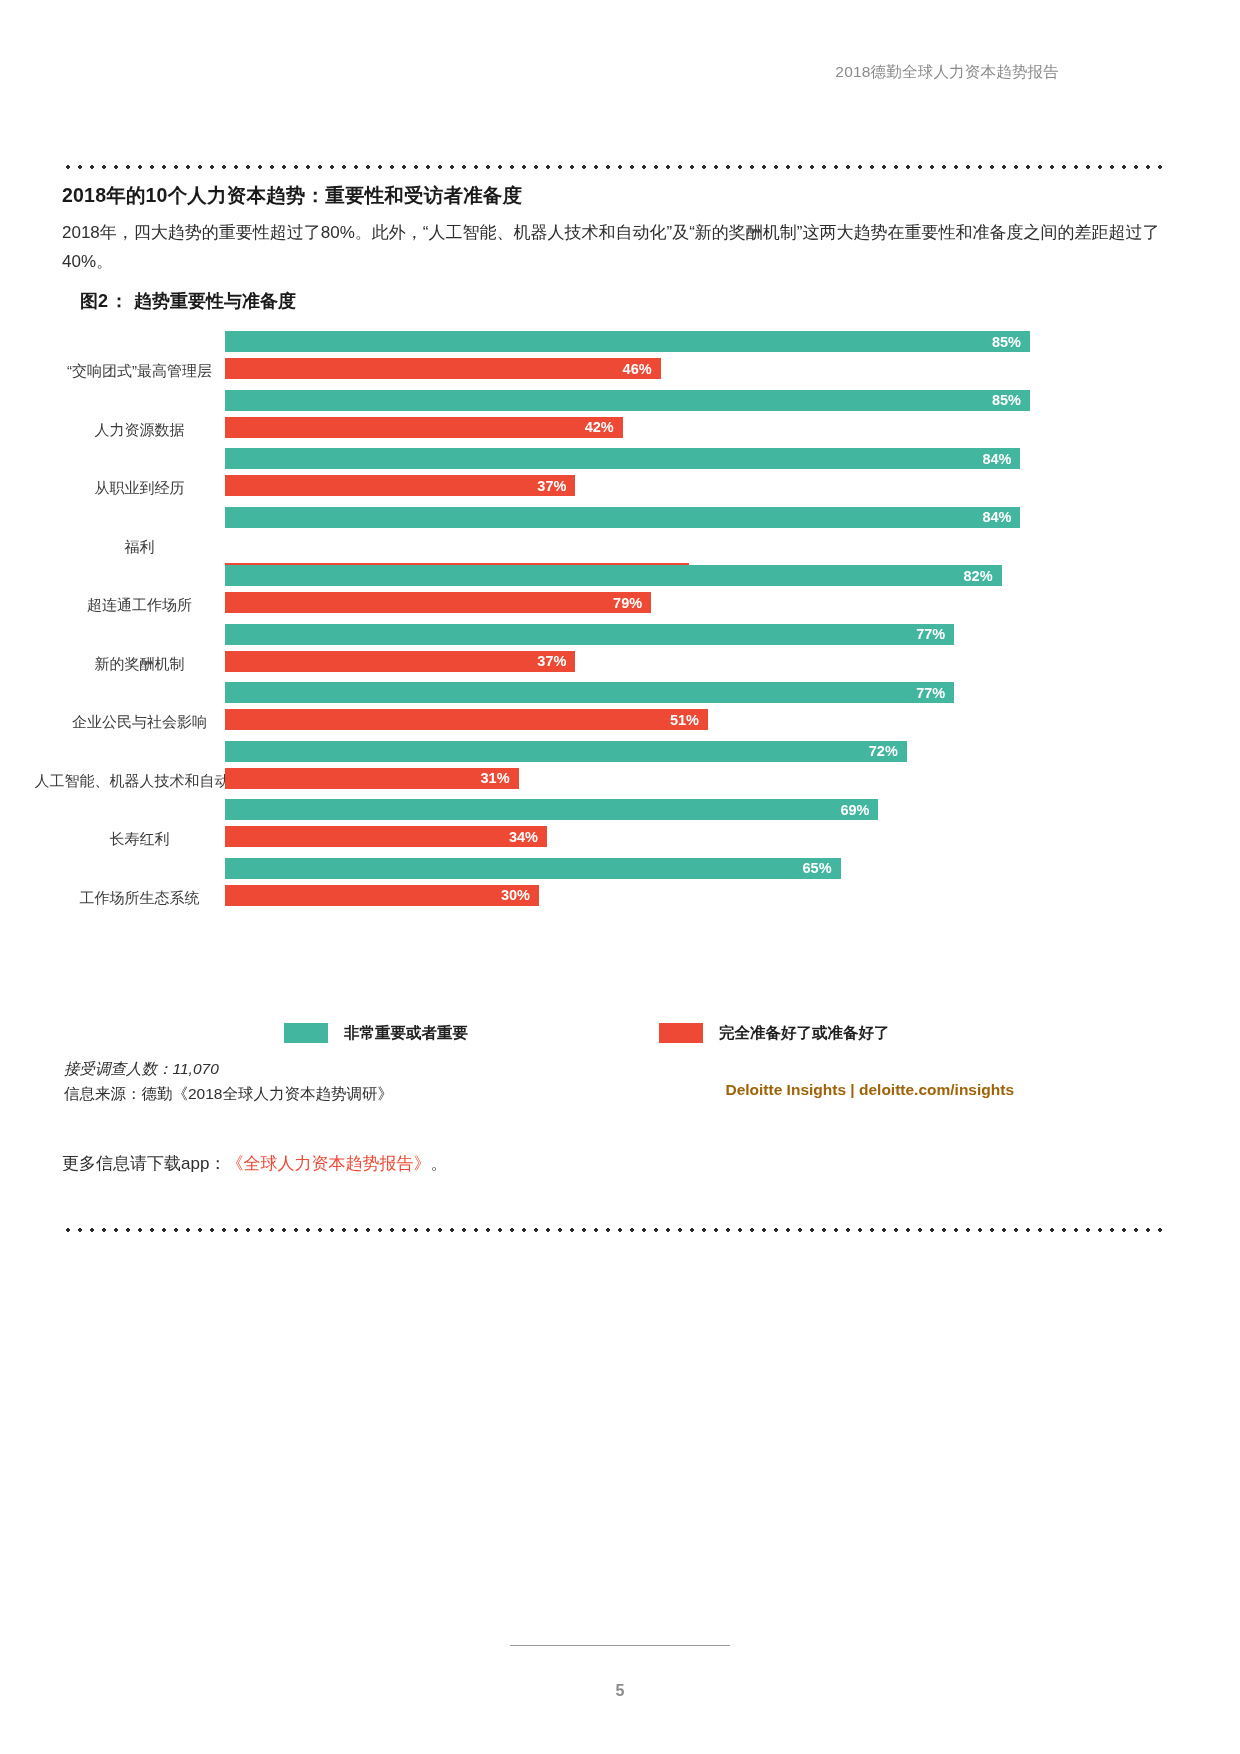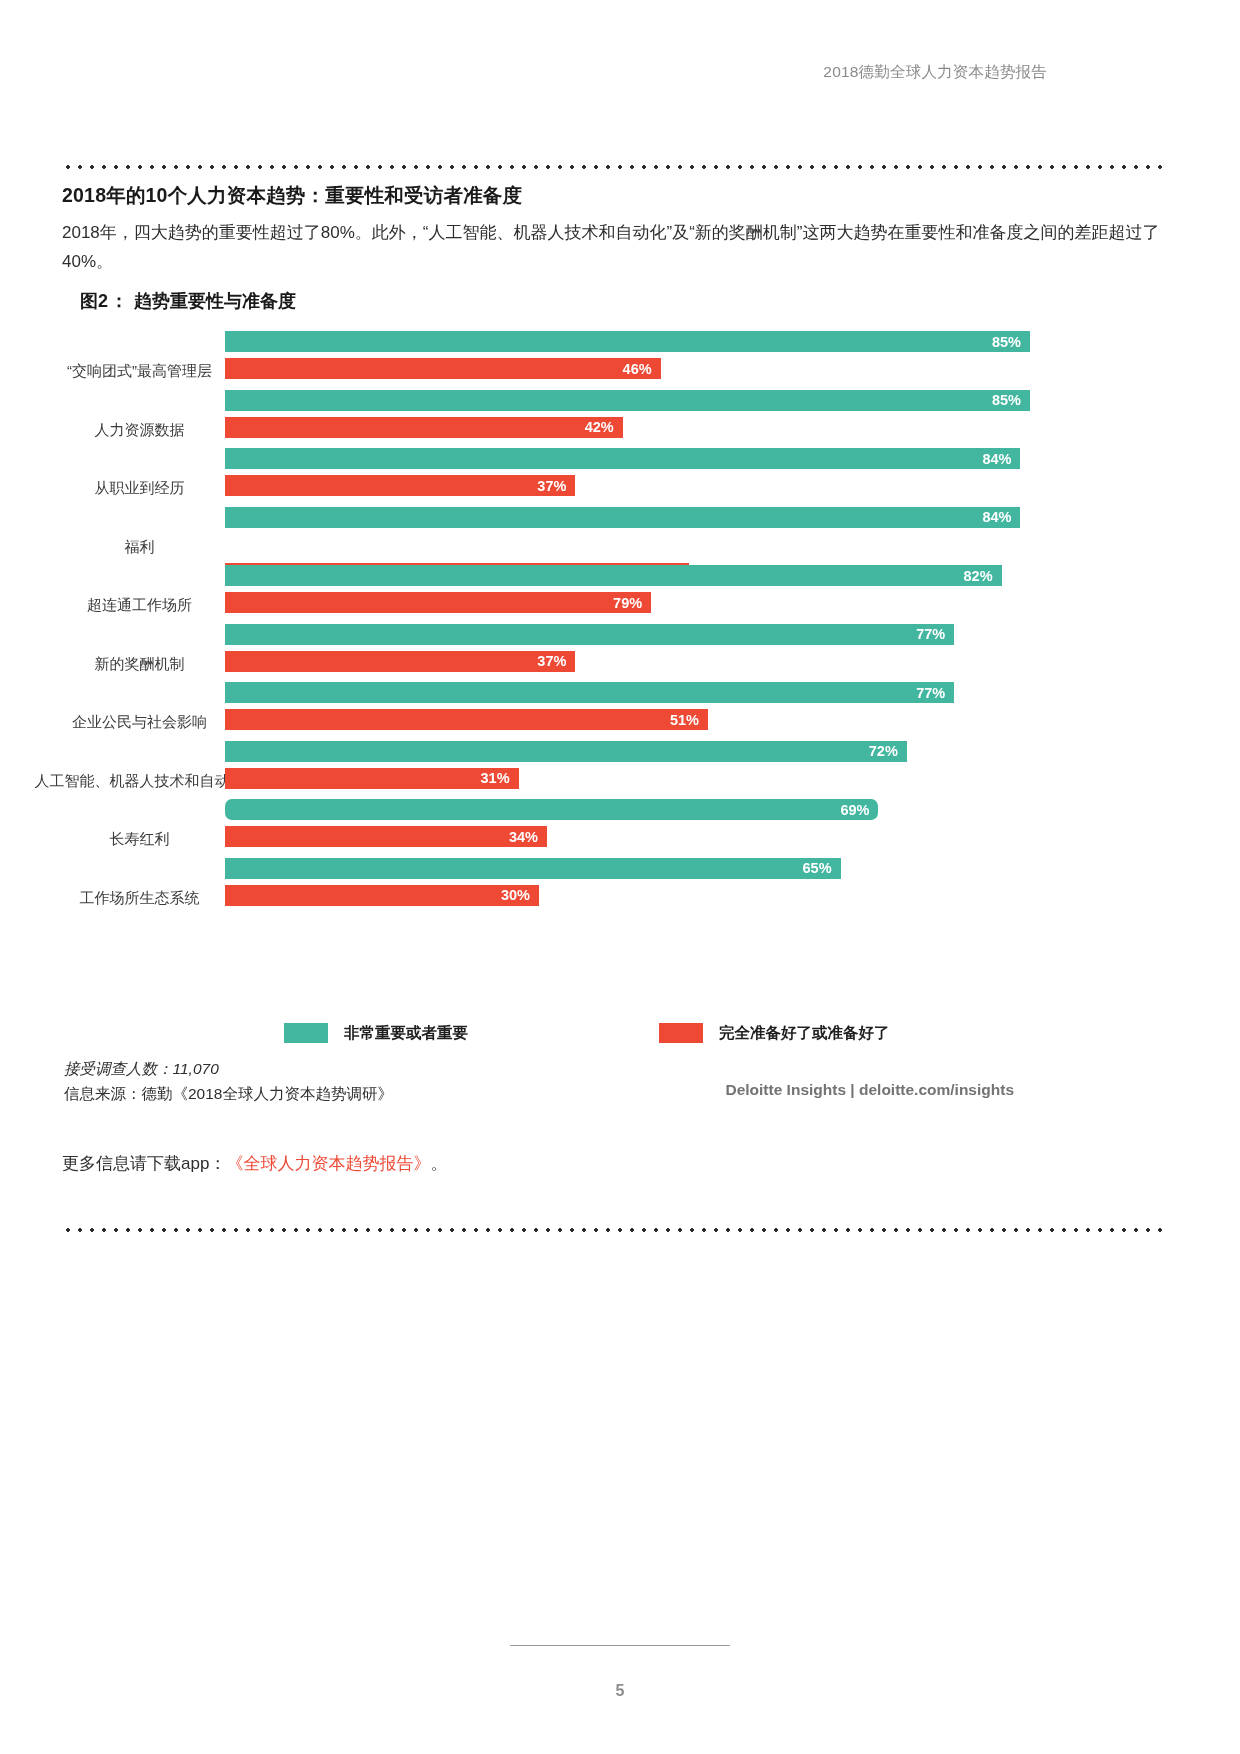--- a/index.html
+++ b/index.html
@@ -19,21 +19,21 @@
   .page {
     position: absolute;
     left: 0; top: 0;
     width: 1240px;
     height: 1754px;
   }
 
   
   .running-header {
     position: absolute;
-    right: 193px;
+    right: 181px;
     top: 62px;
     font-size: 15.5px;
     color: #8a8a8a;
     letter-spacing: 0.2px;
     white-space: nowrap;
   }
 
   
   .dot-rule {
     position: absolute;
@@ -181,21 +181,21 @@
     line-height: 25px;
     color: #2e2e2e;
   }
   .source .line1 { font-style: italic; }
   .attribution {
     position: absolute;
     right: 226px;
     top: 1081px;
     font-size: 15.5px;
     font-weight: bold;
-    color: #737373;
+    color: #a16207;
     white-space: nowrap;
   }
 
   
   .footer-note {
     position: absolute;
     left: 62px;
     top: 1152px;
     font-size: 17px;
     color: #2e2e2e;
@@ -346,21 +346,21 @@
           <div class="bar readiness" style="width: 293.57px; background: rgb(238, 73, 53);">
             <span class="bar-value">31%</span>
           </div>
         </div>
       </div>
       <div class="row">
         <div class="row-label">
           <span>长寿红利</span>
         </div>
         <div class="bars">
-          <div class="bar importance" style="width: 653.43px; background: rgb(67, 182, 160); border-radius: 7px;">
+          <div class="bar importance" style="width: 653.43px; background: rgb(67, 182, 160);">
             <span class="bar-value">69%</span>
           </div>
           <div class="bar readiness" style="width: 321.98px; background: rgb(238, 73, 53); text-decoration: underline;">
             <span class="bar-value">34%</span>
           </div>
         </div>
       </div>
       <div class="row">
         <div class="row-label">
           <span>工作场所生态系统</span>

